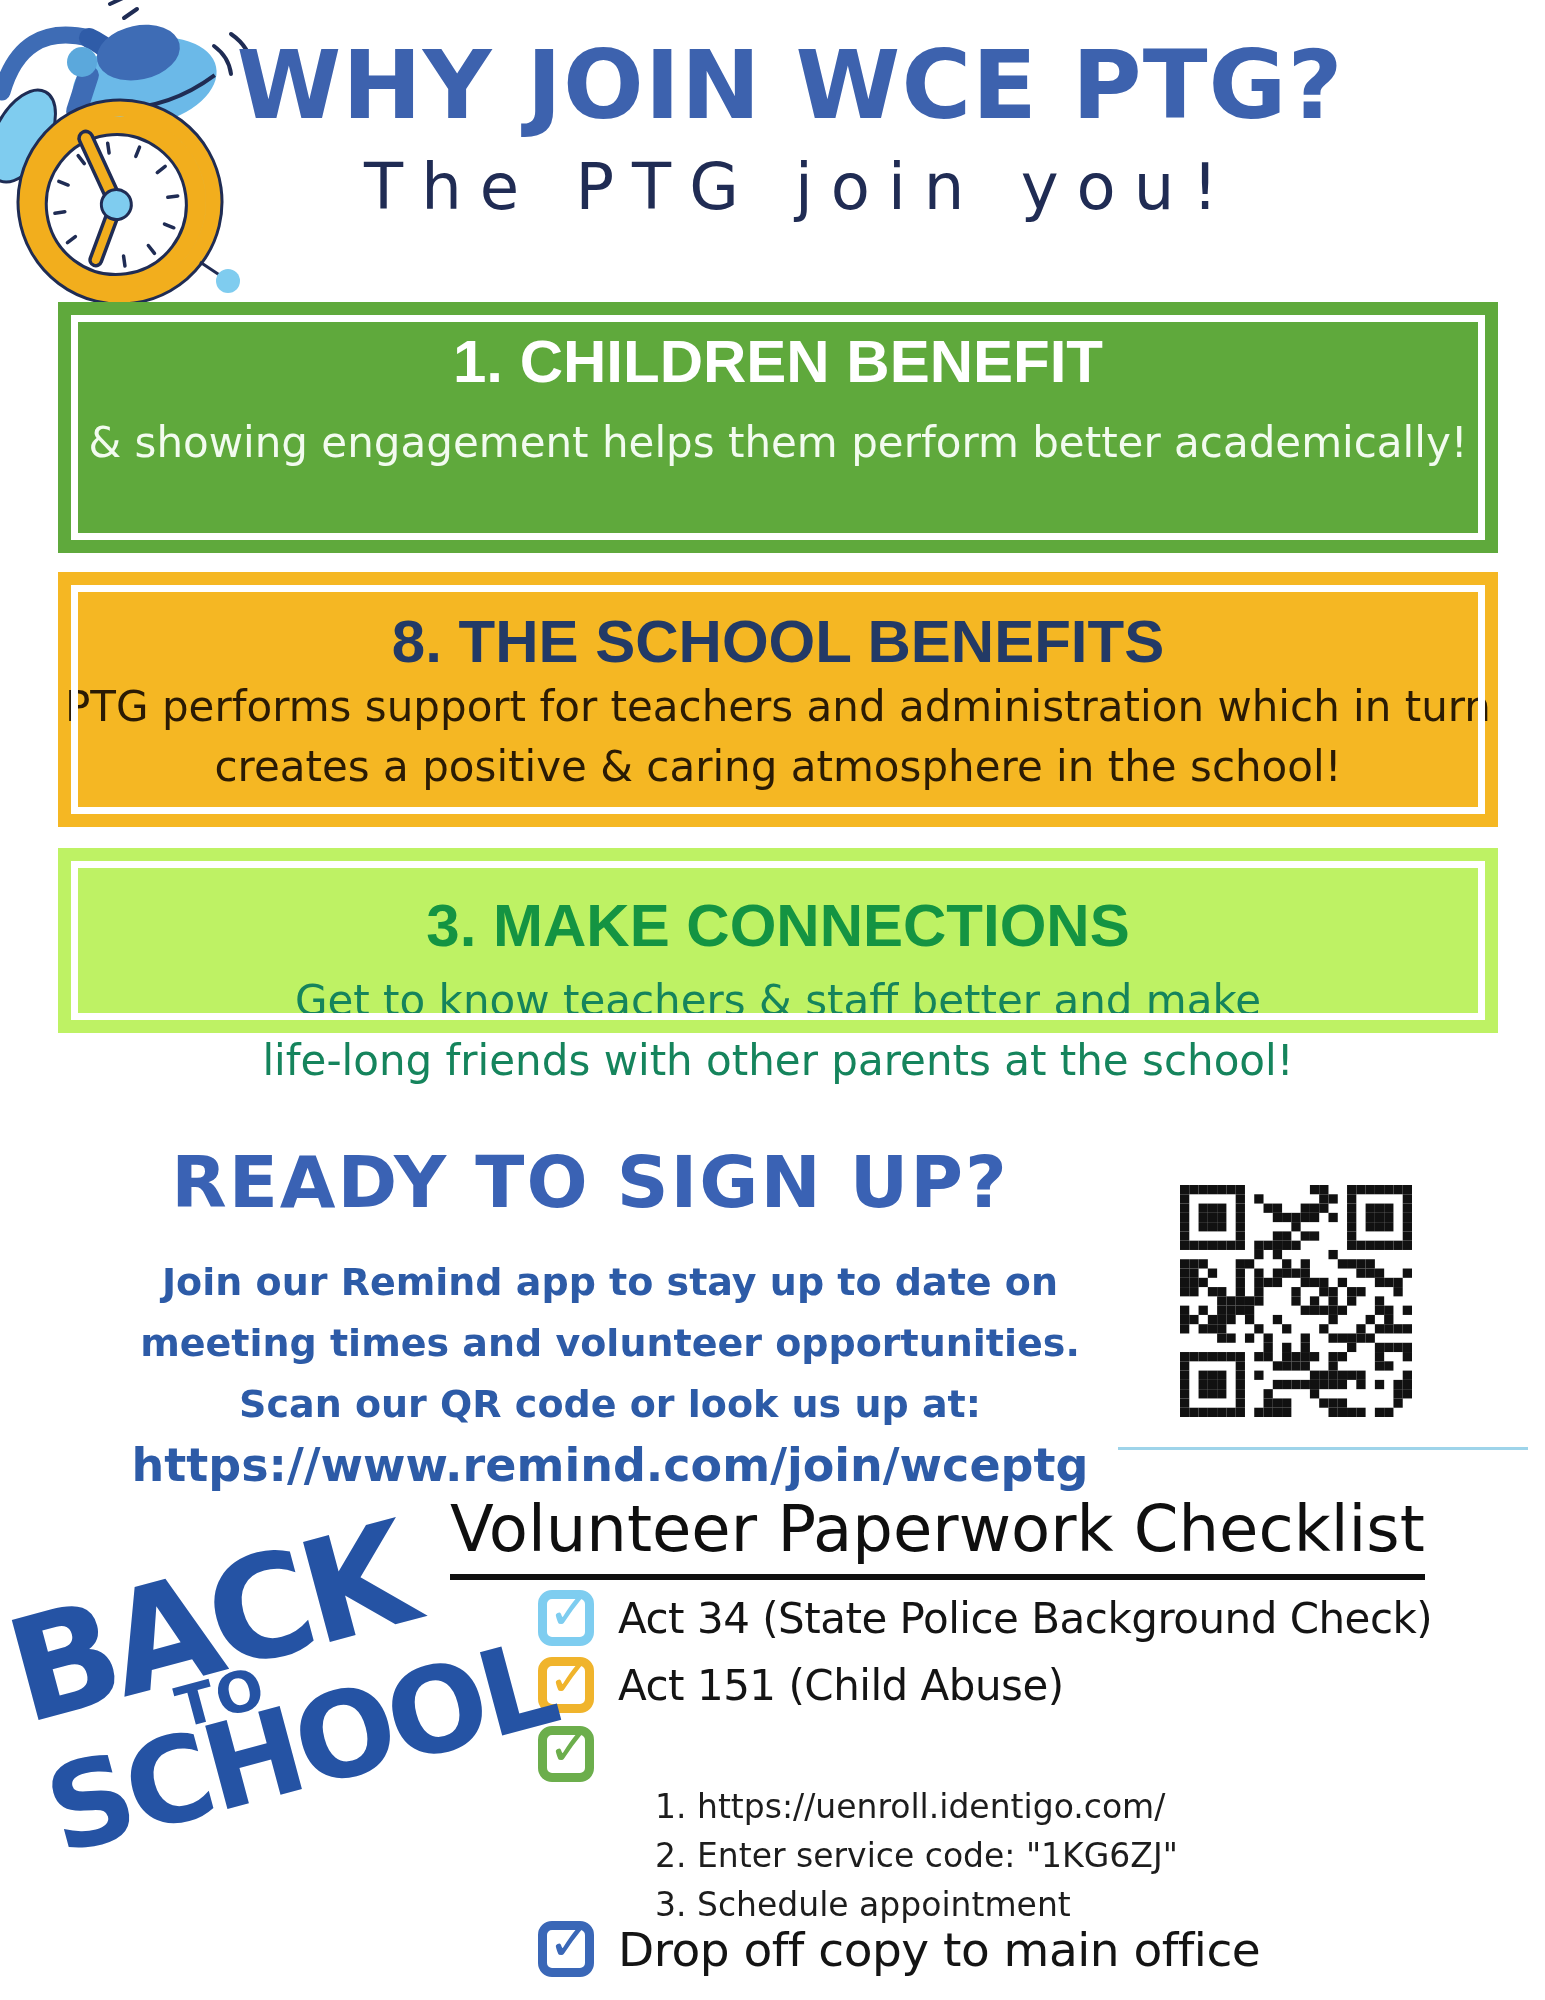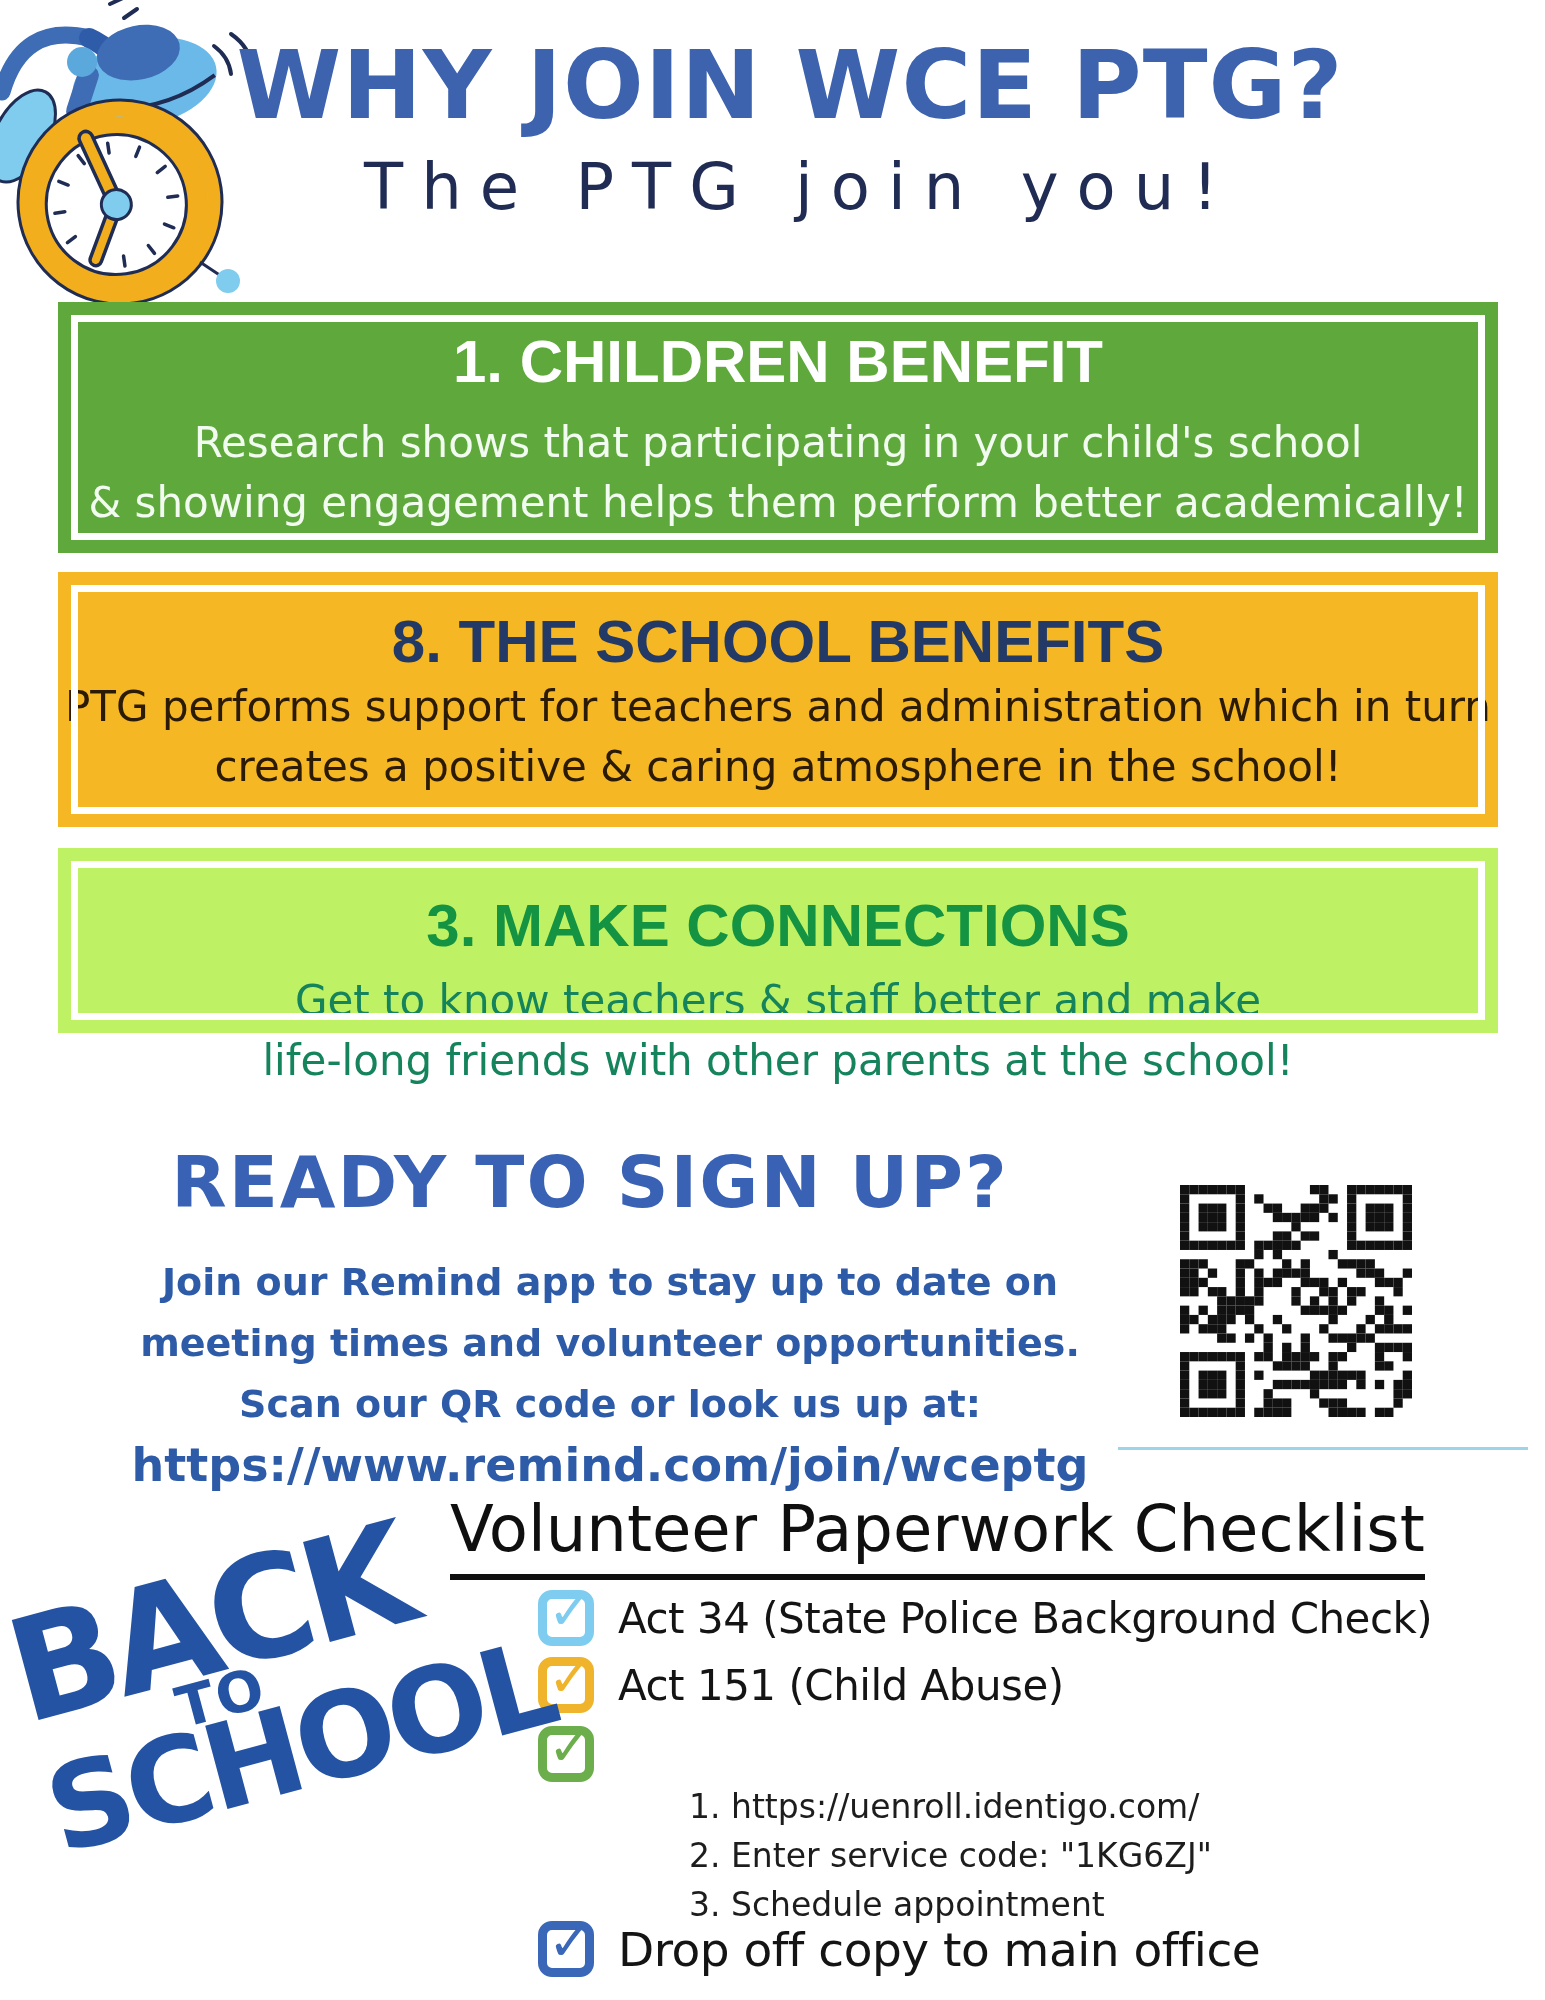--- a/index.html
+++ b/index.html
@@ -52,21 +52,21 @@
   .cbx{width:38px;height:38px;border-radius:14px;border:9px solid;background:#fff;
        position:relative;flex:0 0 auto;}
   .cbx .chk{position:absolute;left:1px;top:-14px;font-size:52px;font-weight:900;
        line-height:1;font-family:"DejaVu Sans",sans-serif;}
   .cbx-blue{border-color:#7ECDF0;color:#7ECDF0;}
   .cbx-yellow{border-color:#F0B42C;color:#F0B42C;}
   .cbx-green{border-color:#6CAE4C;color:#6CAE4C;}
   .cbx-navy{border-color:#3A67B7;color:#3A67B7;}
   .cl-label{font-size:42px;letter-spacing:-0.5px;color:#141414;
             font-family:"DejaVu Sans",sans-serif;}
-  .cl-steps{left:689px;top:1782px;font-size:33px;line-height:49px;color:#1D1D1D;
+  .cl-steps{left:655px;top:1782px;font-size:33px;line-height:49px;color:#1D1D1D;
             font-family:"DejaVu Sans",sans-serif;}
   .cl-drop .cl-label{font-size:47px;}
 
   
   .bts{left:22px;top:1545px;width:500px;transform:rotate(-15deg);color:#2553A4;
        font-family:"DejaVu Sans",sans-serif;font-weight:900;text-align:left;}
   .bts .l1{font-size:142px;line-height:0.9;letter-spacing:-7px;display:block;}
   .bts .l2{font-size:56px;line-height:0.9;display:block;margin:-14px 0 0 150px;
            letter-spacing:2px;}
   .bts .l3{font-size:118px;line-height:0.9;letter-spacing:-5px;display:block;
@@ -121,21 +121,20 @@
     <circle cx="234" cy="287" r="12" fill="#7FCCEF"></circle>
   </svg>
 
   <div class="abs title">WHY JOIN WCE PTG?</div>
   <div class="abs subtitle">The PTG join you!</div>
 
   <div class="abs box box-green">
     <div class="inner"></div>
     <h2>1. CHILDREN BENEFIT</h2>
     <div class="body">
-      <div>Research shows that participating  in your child's school</div>
       <div>&amp; showing engagement helps them perform better academically!</div>
     </div>
   </div>
 
   <div class="abs box box-yellow">
     <div class="inner"></div>
     <h2>8. THE SCHOOL BENEFITS</h2>
     <div class="body">
       <div>PTG performs support for teachers and administration which in turn</div>
       <div>creates a positive &amp; caring atmosphere in the school!</div>

